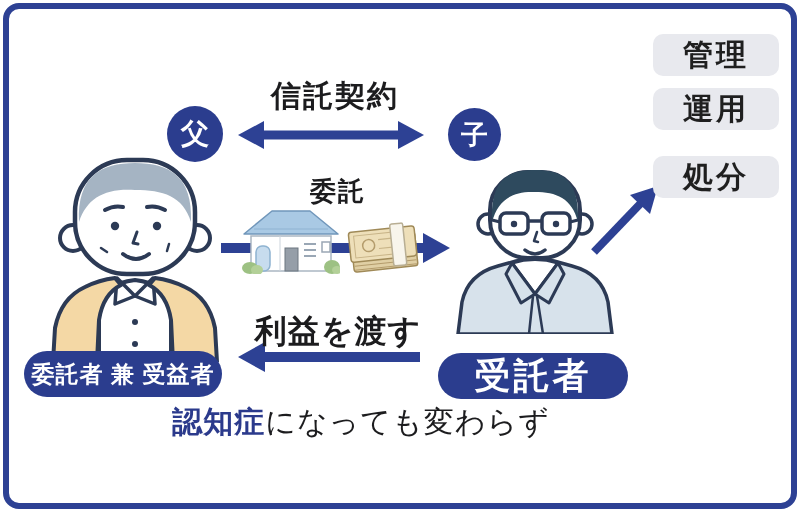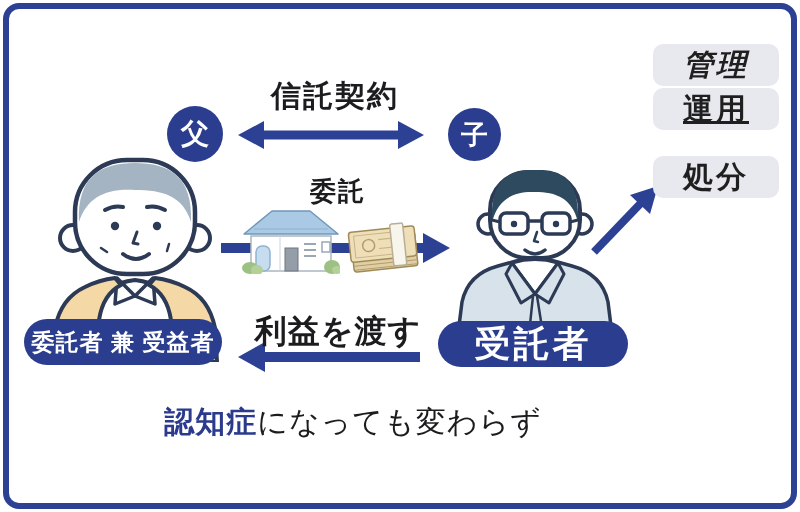--- a/index.html
+++ b/index.html
@@ -23,30 +23,31 @@
     position:absolute; background:#2b3d8e; border-radius:50%; color:#ffffff;
     font-weight:700; display:flex; align-items:center; justify-content:center;
   }
   .badge-father { left:167px; top:106px; width:56px; height:56px; font-size:28px; }
   .badge-son    { left:448px; top:108px; width:53px; height:53px; font-size:27px; }
   .duty-box {
     position:absolute; left:653px; width:126px; height:42px; background:#e8e9ee;
     border-radius:10px; display:flex; align-items:center; justify-content:center;
     font-size:30px; font-weight:700; color:#1f1f1f; letter-spacing:3px;
   }
-  .duty-1 { top:44px;font-style:italic; } .duty-2 { top:88px;text-decoration:underline; } .duty-3 { top:156px; }
+  .duty-1 { top:34px; } .duty-2 { top:88px; } .duty-3 { top:156px; }
   .pill {
     position:absolute; background:#2b3d8e; color:#ffffff; font-weight:700;
     display:flex; align-items:center; justify-content:center; border-radius:24px;
     white-space:nowrap;
+    margin-top:32px;
   }
   .pill-settlor { left:24px;  top:319px; width:198px; height:46px; font-size:23px; letter-spacing:1px; }
   .pill-trustee { left:438px; top:321px; width:190px; height:46px; font-size:36px; letter-spacing:3px; }
   .caption {
-    position:absolute; left:8px; top:404px; width:690px; text-align:center;
+    position:absolute; left:16px; top:404px; width:690px; text-align:center;
     font-size:30px; line-height:36px; color:#1c1c1e; font-weight:500;
     letter-spacing:1px; white-space:nowrap;
   }
   .caption .hl { color:#2b3a8c; font-weight:700; }
   svg { display:block; }
   .money-svg { transform:rotate(-6deg); }
 </style>
 </head>
 <body>
 

